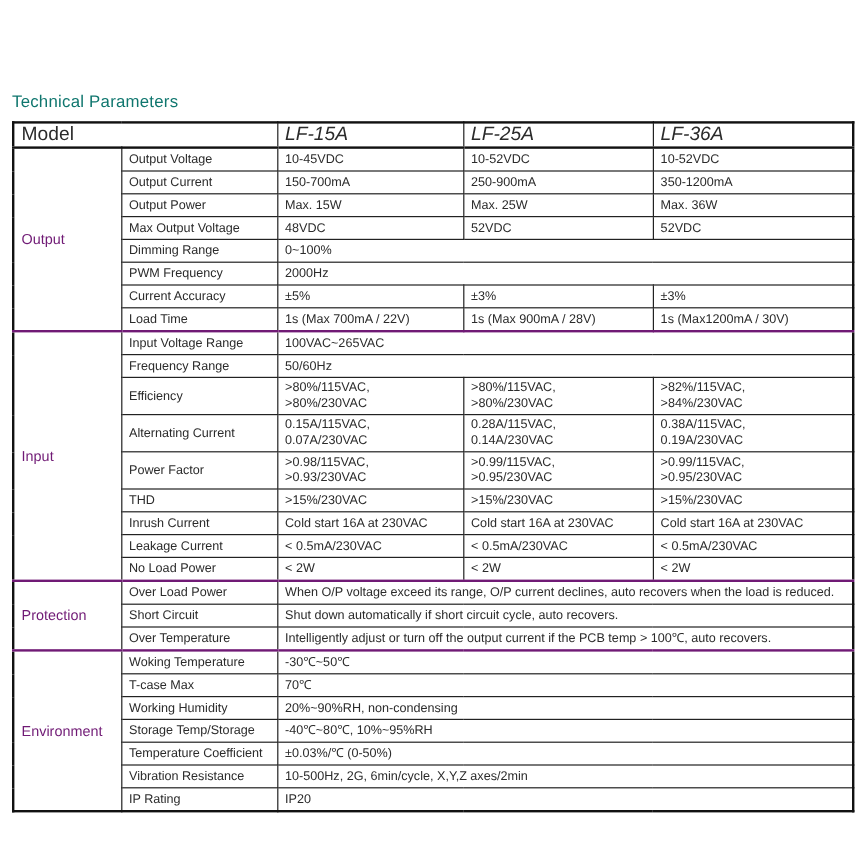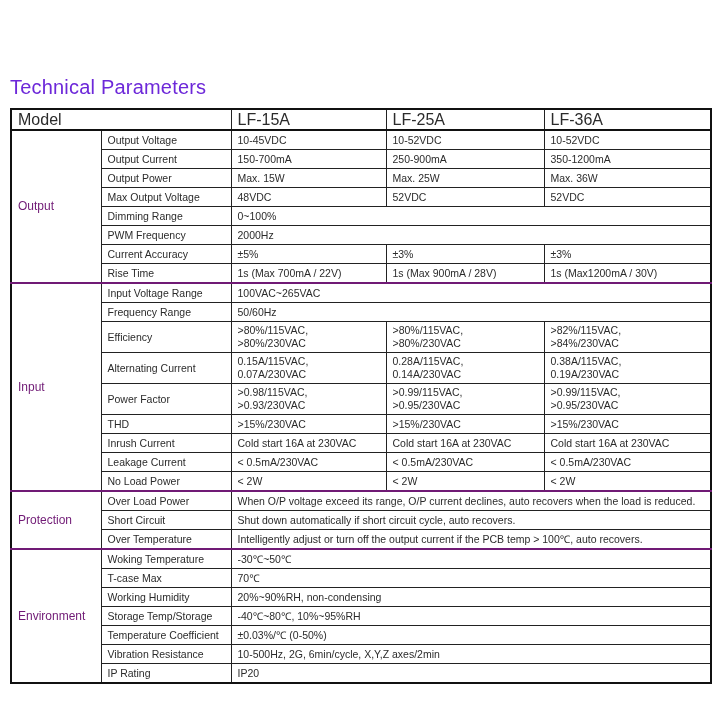--- a/index.html
+++ b/index.html
@@ -9,23 +9,23 @@
     width: 717px;
     height: 717px;
     font-family: "Liberation Sans", sans-serif;
     color: #222222;
   }
   .page {
     padding: 76px 7px 0 10px;
     box-sizing: border-box;
   }
   .doc-title {
-    font-size: 20px;
+    font-size: 14px;
     font-weight: 400;
-    color: #6d28d9;
+    color: #0f766e;
     margin: 0 0 9px 0;
     letter-spacing: 0.2px;
   }
   table.params {
     border-collapse: collapse;
     table-layout: fixed;
     width: 700px;
     border: 2px solid #111111;
     font-size: 10.5px;
     color: #2b2b2b;
@@ -45,21 +45,21 @@
     vertical-align: middle;
     overflow: hidden;
     white-space: pre-line;
   }
   tr.header-row th {
     height: 15px;
     font-size: 16px;
     border-bottom: 2px solid #111111;
   }
   th.model-head { text-align: center; }
-  th.col-head { padding-left: 26px; }
+  th.col-head { padding-left: 26px; font-style: italic; }
 
   td.group-cell {
     text-align: center;
     font-size: 12px;
     color: #701a75;
     border-right: 1px solid #222222;
   }
   td.param-cell {
     padding-left: 9px;
     height: 14px;
@@ -128,21 +128,21 @@
           <td class="param-cell">PWM Frequency</td>
           <td class="span-cell" colspan="3">2000Hz</td>
         </tr>
         <tr>
           <td class="param-cell">Current Accuracy</td>
           <td class="value-cell">±5%</td>
           <td class="value-cell">±3%</td>
           <td class="value-cell">±3%</td>
         </tr>
         <tr>
-          <td class="param-cell">Rise Time</td>
+          <td class="param-cell">Load Time</td>
           <td class="value-cell">1s  (Max 700mA / 22V)</td>
           <td class="value-cell">1s  (Max 900mA / 28V)</td>
           <td class="value-cell">1s  (Max1200mA / 30V)</td>
         </tr>
         <tr class="section-start">
           <td class="group-cell" rowspan="9">Input</td>
           <td class="param-cell">Input Voltage Range</td>
           <td class="span-cell" colspan="3">100VAC~265VAC</td>
         </tr>
         <tr>

